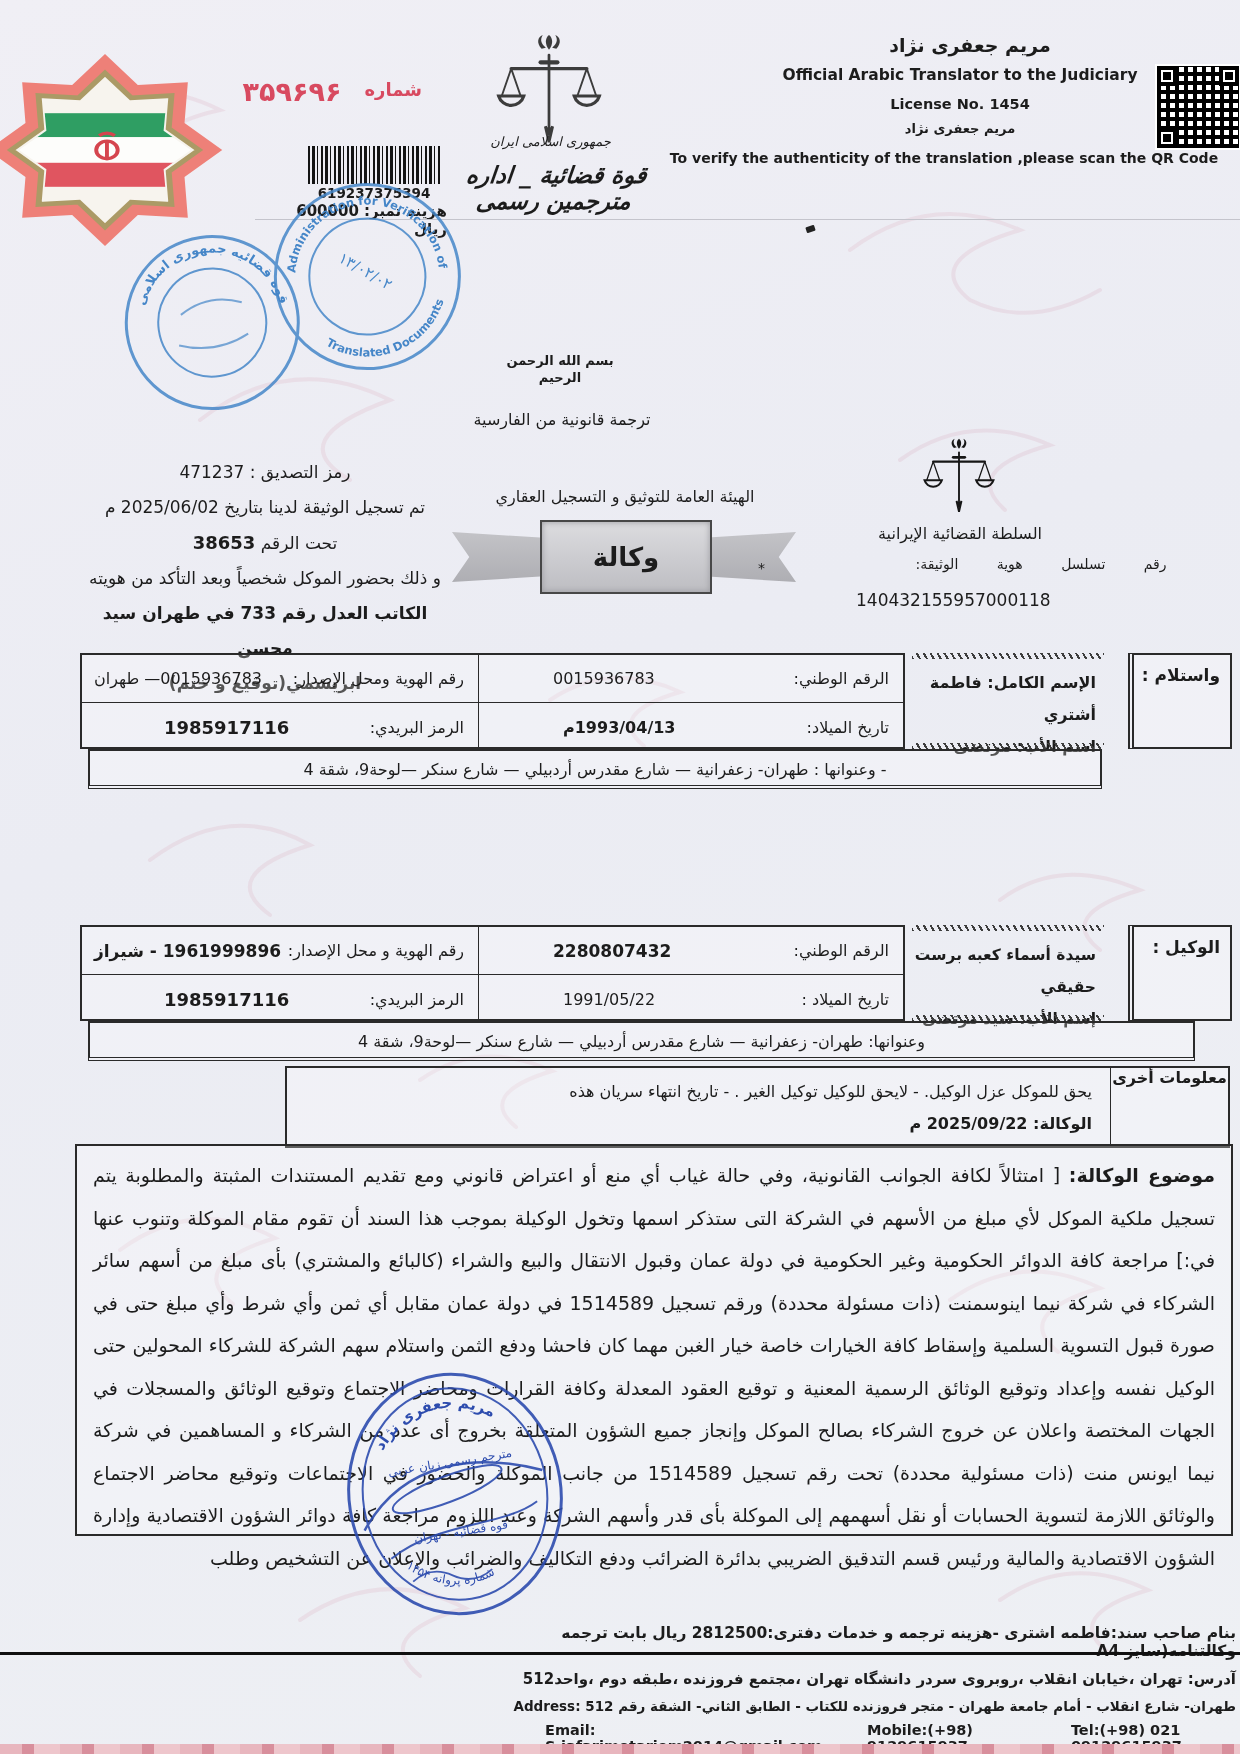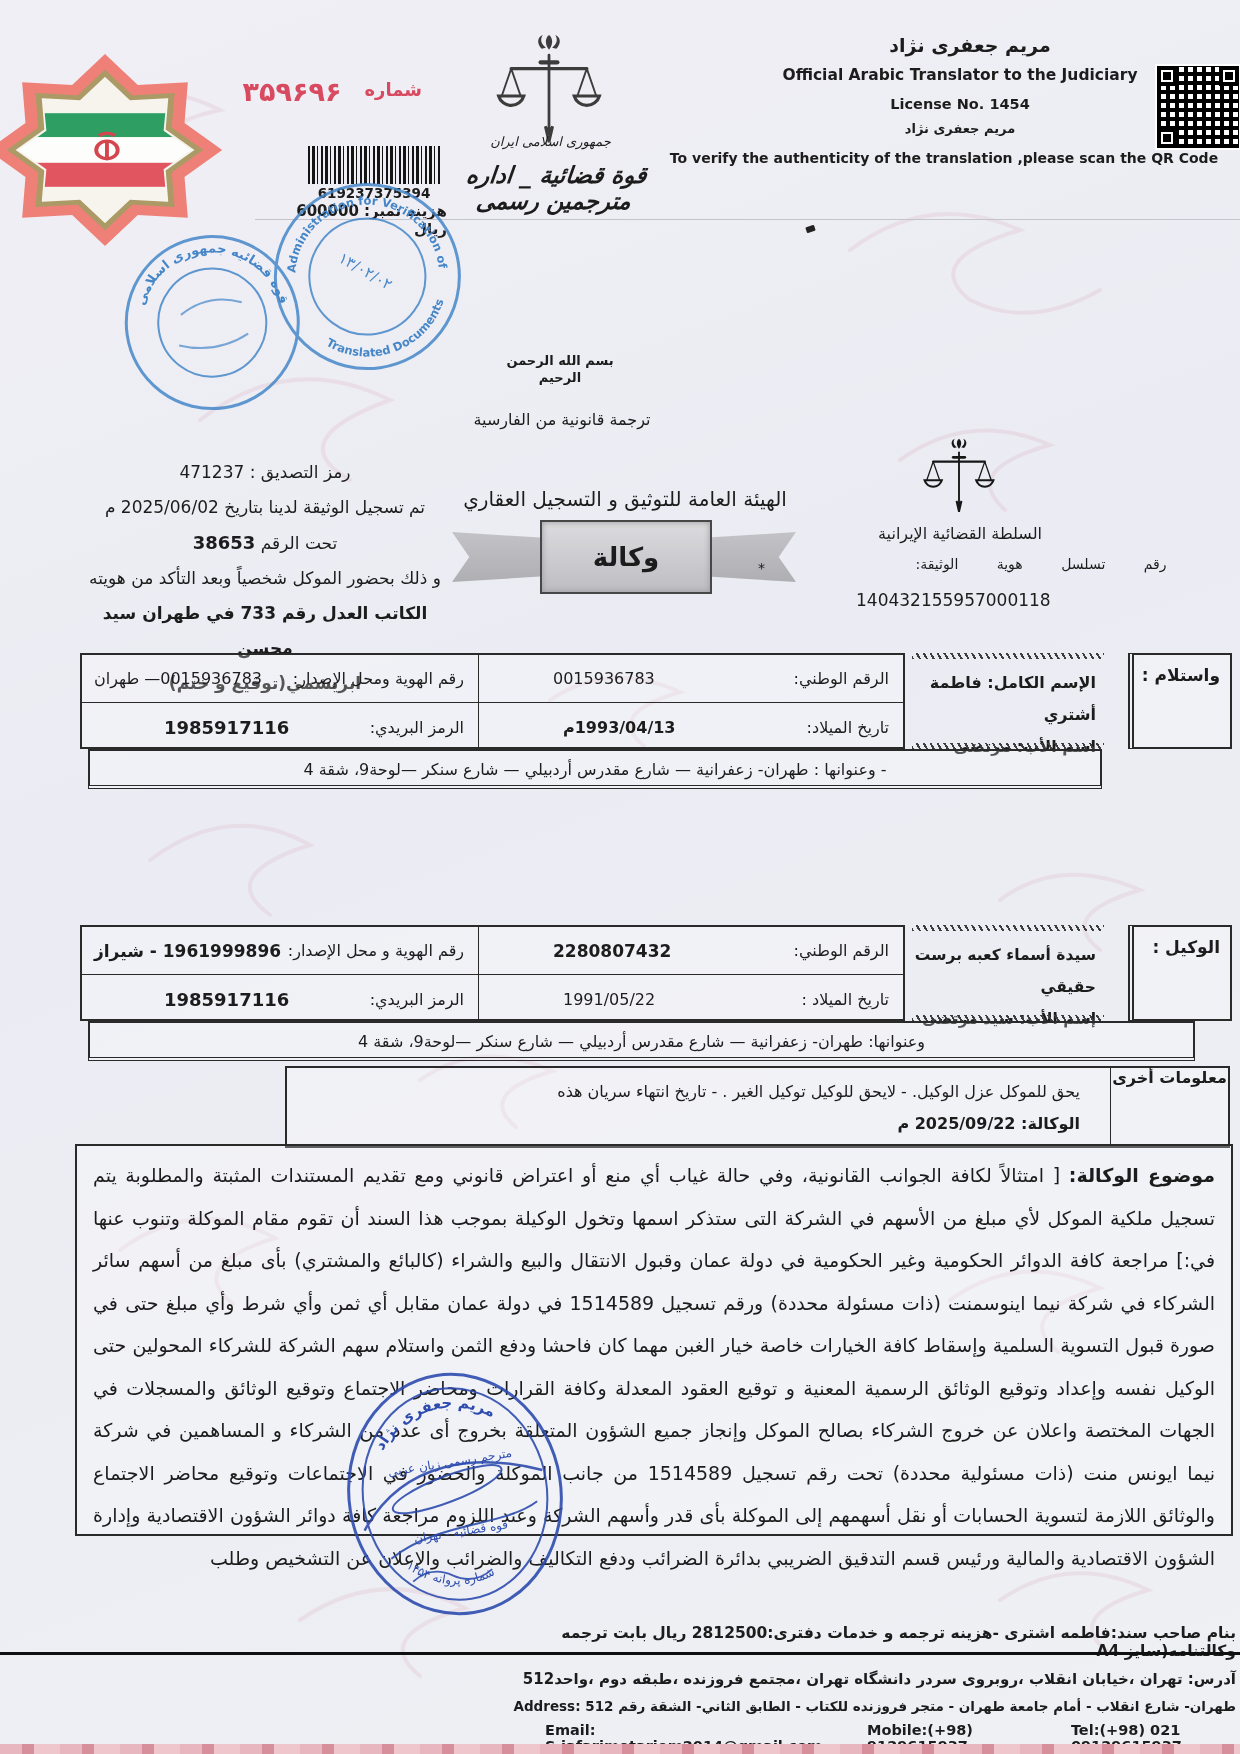--- a/index.html
+++ b/index.html
@@ -152,21 +152,21 @@
     <div>تم تسجيل الوثيقة لدينا بتاريخ 2025/06/02 م</div>
     <div>
       <span>تحت الرقم</span>
       <span class="b" style="font-size:18px">38653</span>
     </div>
     <div>و ذلك بحضور الموكل شخصياً وبعد التأكد من هويته</div>
     <div class="b">الكاتب العدل رقم 733 في طهران سيد محسن</div>
     <div class="b">ابريشمي(توقيع و ختم)</div>
   </div>
 
-  <div class="abs rtl ctr" style="left:455px;top:487px;width:340px;font-size:20px">الهيئة العامة للتوثيق و التسجيل العقاري</div>
+  <div class="abs rtl ctr" style="left:455px;top:487px;width:340px;font-size:16px">الهيئة العامة للتوثيق و التسجيل العقاري</div>
   <div class="abs" style="left:452px;top:520px;width:344px;height:72px">
     <div class="ribbon-side" style="left:0;clip-path:polygon(0 0,100% 12%,100% 88%,0 100%,18% 50%)"></div>
     <div class="ribbon-side" style="left:248px;clip-path:polygon(100% 0,0 12%,0 88%,100% 100%,82% 50%)"></div>
     <div class="ribbon-panel">
       <span class="rtl b" style="font-size:26px">وكالة</span>
     </div>
   </div>
 
   <svg class="abs" style="left:922px;top:438px;width:74px;height:86px;color:#161616">
       <use href="#sym-scales"></use>
@@ -238,21 +238,21 @@
       <span>سيد مرتضى</span>
     </div>
   </div>
   <div class="abs rolebox" style="left:1128px;top:925px;width:104px;height:96px">الوكيل :</div>
   <div class="abs box rtl ctr" style="left:88px;top:1021px;width:1107px;height:40px;line-height:37px;font-size:16px;border-bottom:4px double #2a2a2a">
     <span>وعنوانها: طهران- زعفرانية — شارع مقدرس أردبيلي — شارع سنكر —لوحة9، شقة 4</span>
   </div>
 
   <div class="abs box" style="left:285px;top:1066px;width:945px;height:82px;display:flex;direction:rtl">
     <div class="rtl ctr b" style="width:118px;border-left:1.5px solid #2a2a2a;font-size:16px;padding-top:0;box-sizing:border-box">معلومات أخرى</div>
-    <div class="rtl" style="flex:1;padding:8px 30px;font-size:16px;line-height:32px">
+    <div class="rtl" style="flex:1;padding:8px 18px;font-size:16px;line-height:32px">
       <div>يحق للموكل عزل الوكيل.  -  لايحق للوكيل توكيل الغير .  - تاريخ انتهاء سريان هذه</div>
       <div class="b">الوكالة: 2025/09/22 م</div>
     </div>
   </div>
 
   <div class="abs box subject" style="left:75px;top:1144px;width:1158px;height:392px">
     <b>موضوع الوكالة:</b>
     <span>[ امتثالاً لكافة الجوانب القانونية، وفي حالة غياب أي منع أو اعتراض قانوني ومع تقديم المستندات المثبتة والمطلوبة يتم تسجيل ملكية الموكل لأي مبلغ من الأسهم في الشركة التى ستذكر اسمها وتخول الوكيلة بموجب هذا السند أن تقوم مقام الموكلة وتنوب عنها في:] مراجعة كافة الدوائر الحكومية وغير الحكومية في دولة عمان وقبول الانتقال والبيع والشراء (كالبائع والمشتري) بأى مبلغ من أسهم سائر الشركاء في شركة نيما اينوسمنت (ذات مسئولة محددة) ورقم تسجيل 1514589 في دولة عمان مقابل أي ثمن وأي شرط وأي مبلغ حتى في صورة قبول التسوية السلمية وإسقاط كافة الخيارات خاصة خيار الغبن مهما كان فاحشا ودفع الثمن واستلام سهم الشركة للشركاء المحولين حتى الوكيل نفسه وإعداد وتوقيع الوثائق الرسمية المعنية و توقيع العقود المعدلة وكافة القرارات ومحاضر الاجتماع وتوقيع الوثائق والمسجلات في الجهات المختصة واعلان عن خروج الشركاء بصالح الموكل وإنجاز جميع الشؤون المتعلقة بخروج أى عدد من الشركاء و المساهمين في شركة نيما ايونس منت (ذات مسئولية محددة) تحت رقم تسجيل 1514589 من جانب الموكلة والحضور في الاجتماعات وتوقيع محاضر الاجتماع والوثائق اللازمة لتسوية الحسابات أو نقل أسهمهم إلى الموكلة بأى قدر وأسهم الشركة وعند اللزوم مراجعة كافة دوائر الشؤون الاقتصادية وإدارة الشؤون الاقتصادية والمالية ورئيس قسم التدقيق الضريبي بدائرة الضرائب ودفع التكاليف والضرائب والإعلان عن التشخيص وطلب</span>
   </div>
 

